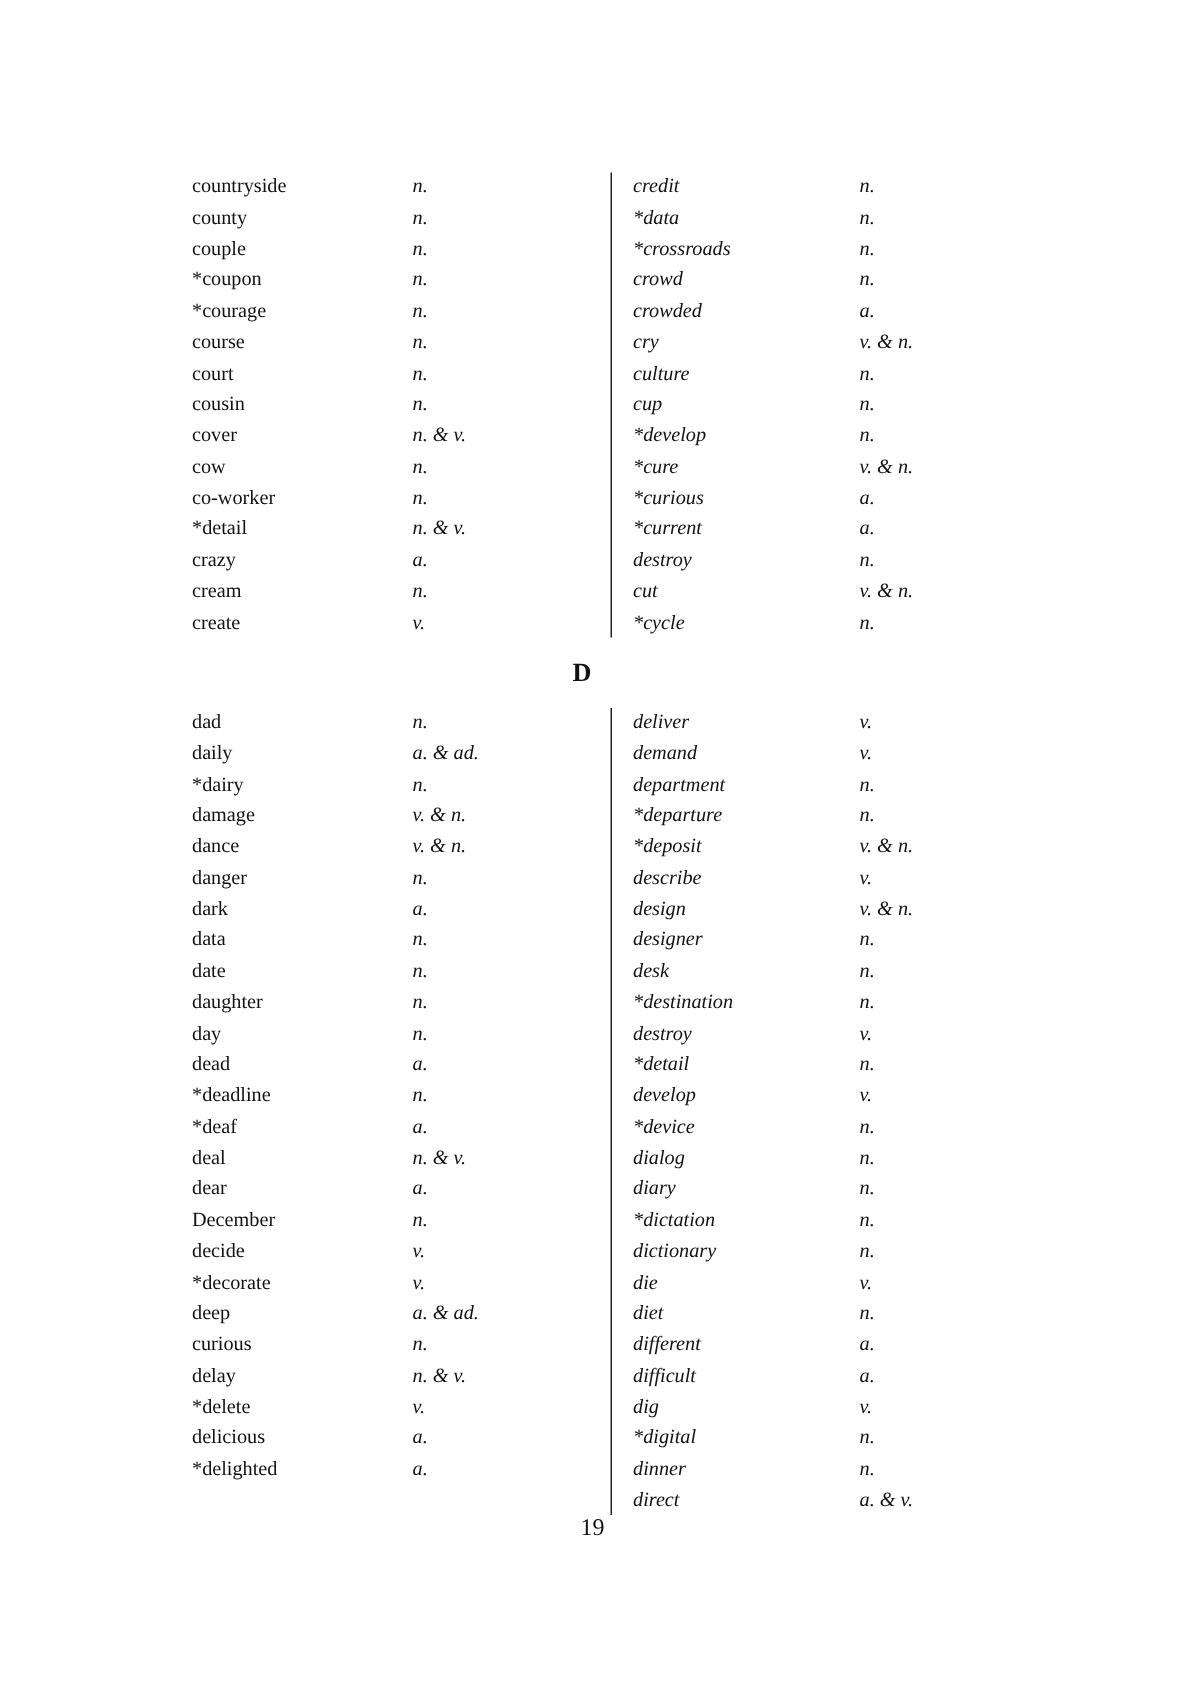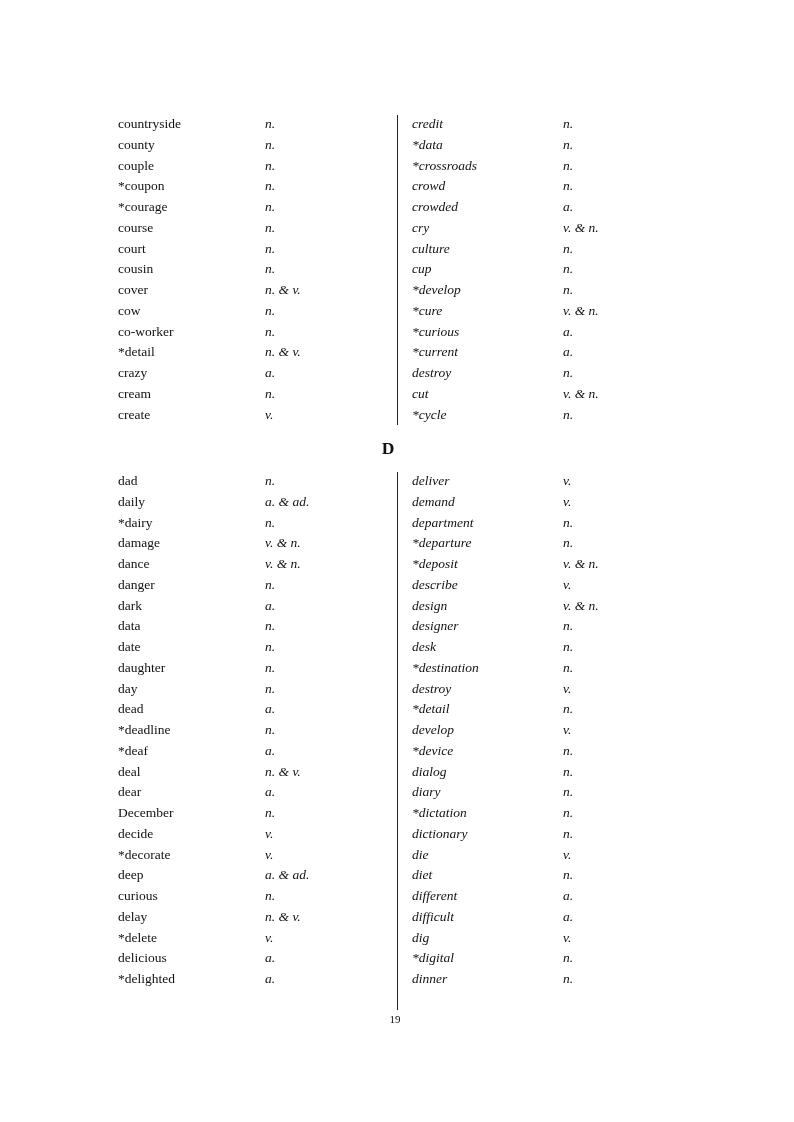--- a/index.html
+++ b/index.html
@@ -11,21 +11,21 @@
     position: relative;
     width: 794px;
     height: 1122px;
     background: #ffffff;
     font-family: "Liberation Serif", "DejaVu Serif", serif;
     color: #111111;
     overflow: hidden;
   }
   .section {
     position: absolute;
-    left: 118px;
+    left: 128px;
     width: 560px;
   }
   .vdivider {
     position: absolute;
     left: 279px;
     top: 1px;
     bottom: 1px;
     width: 1px;
     background: #222222;
   }
@@ -66,21 +66,21 @@
     font-size: 17.5px;
     font-weight: bold;
     line-height: 24px;
   }
   .page-number {
     position: absolute;
     top: 1010px;
     left: 0;
     width: 790px;
     text-align: center;
-    font-size: 11px;
+    font-size: 16px;
     line-height: 18px;
   }
   #section-c { top: 114px; height: 312px; }
   #section-d { top: 471px; height: 540px; }
 </style>
 </head>
 <body>
 
 <div class="page">
 
@@ -415,19 +415,23 @@
             <span class="pos">v.</span>
           </div>
           <div class="entry-row">
             <span class="word">*digital</span>
             <span class="pos">n.</span>
           </div>
           <div class="entry-row">
             <span class="word">dinner</span>
             <span class="pos">n.</span>
           </div>
+          <div class="entry-row">
+            <span class="word">direct</span>
+            <span class="pos">a. &amp; v.</span>
+          </div>
         </div>
     </div>
   </div>
 
   <div class="page-number">19</div>
 
 </div>
 
 </body></html>

